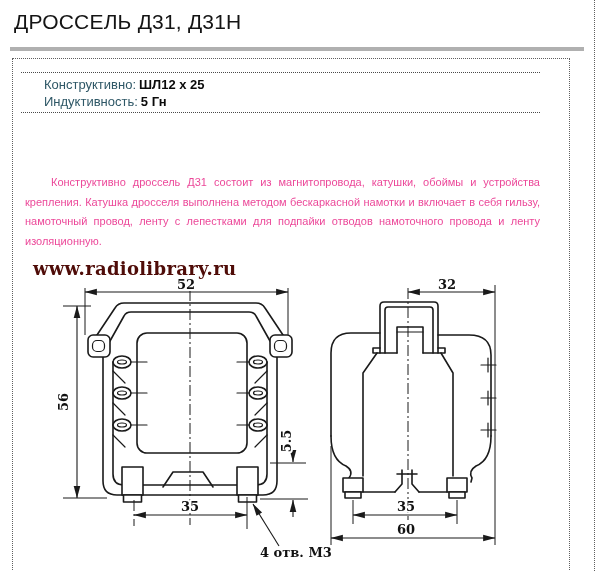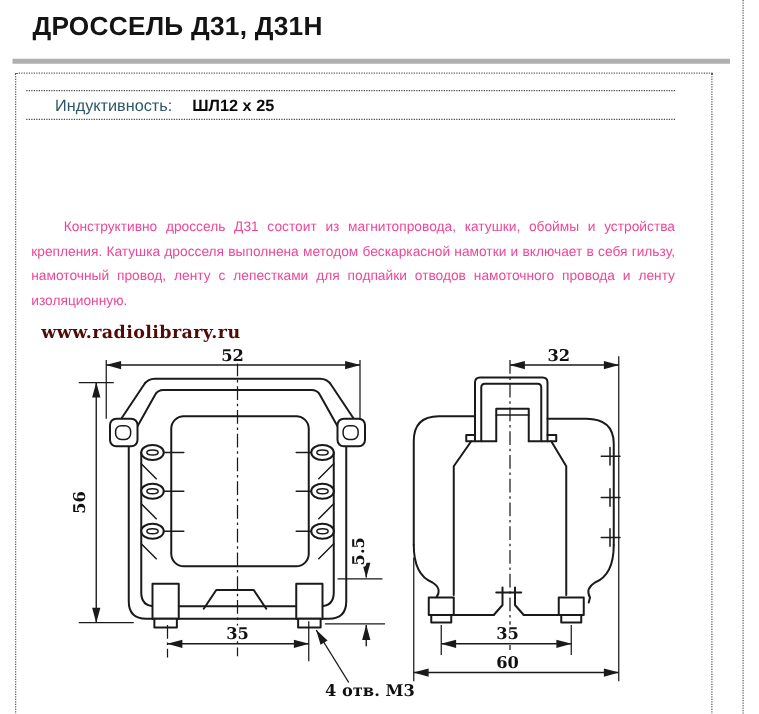--- a/index.html
+++ b/index.html
@@ -2,51 +2,51 @@
 <html><head>
 <meta charset="utf-8">
 <style>
   html,body{margin:0;padding:0;}
   body{
     width:607px;height:571px;position:relative;overflow:hidden;
     background:#ffffff;
     font-family:"Liberation Sans",sans-serif;
   }
   .title{
-    position:absolute;left:26px;top:10px;margin:0;
-    font-size:21px;font-weight:bold;color:#141414;letter-spacing:.2px;
+    position:absolute;left:14px;top:10px;margin:0;
+    font-size:21px;font-weight:normal;color:#141414;letter-spacing:.2px;
     font-family:"Liberation Sans",sans-serif;
   }
   .title-rule{
     position:absolute;left:10px;top:47px;width:574px;height:4px;
     background:#b0b0b0;
   }
   .outer-box{
     position:absolute;left:12px;top:58px;width:556px;height:540px;
     border:1px dotted #5f5f5f;
   }
   .edge-line{
     position:absolute;left:594px;top:0;height:571px;width:0;
     border-left:1px dotted #5f5f5f;
   }
   .specs{
     position:absolute;left:21px;top:72px;width:519px;
     border-top:1px dotted #4a4a4a;border-bottom:1px dotted #4a4a4a;
     padding:3px 0 2px 23px;box-sizing:border-box;
     font-size:13px;line-height:17px;color:#2e5766;
   }
-  .spec-row b{color:#0a0a0a;font-weight:bold;margin-left:16px;}
+  .spec-row b{color:#0a0a0a;font-weight:bold;margin-left:3px;}
   .desc{
     position:absolute;left:25px;top:173px;width:515px;margin:0;
     font-size:11px;line-height:19.5px;color:#ec4899;
     text-align:justify;text-indent:26px;
   }
   .watermark{
     position:absolute;left:33px;top:258px;
-    font-family:"DejaVu Serif",serif;font-weight:bold;font-size:14px;
+    font-family:"DejaVu Serif",serif;font-weight:bold;font-size:18px;
     color:#4f0c08;letter-spacing:.3px;
   }
   .drawing{position:absolute;left:55px;top:278px;}
   
   .o  {fill:none;stroke:#1a1a1a;stroke-width:1.6;stroke-linejoin:round;stroke-linecap:round;}
   .of {fill:#ffffff;stroke:#1a1a1a;stroke-width:1.6;stroke-linejoin:round;}
   .th {fill:none;stroke:#1a1a1a;stroke-width:1.2;stroke-linecap:round;}
   .dim{fill:none;stroke:#1a1a1a;stroke-width:1.1;}
   .ext{fill:none;stroke:#1a1a1a;stroke-width:1;}
   .cl {fill:none;stroke:#1a1a1a;stroke-width:1;stroke-dasharray:11 3 2 3;}
@@ -60,21 +60,22 @@
 </style>
 </head>
 <body>
 
 <h1 class="title">ДРОССЕЛЬ Д31, Д31Н</h1>
 <div class="title-rule"></div>
 <div class="outer-box"></div>
 <div class="edge-line"></div>
 
 <div class="specs">
-  <div class="spec-row"><span>Индуктивность:</span><b>ШЛ12 х 25</b></div>
+  <div class="spec-row"><span>Конструктивно:</span><b>ШЛ12 х 25</b></div>
+  <div class="spec-row"><span>Индуктивность:</span><b>5 Гн</b></div>
 </div>
 
 <p class="desc">Конструктивно дроссель Д31 состоит из магнитопровода, катушки, обоймы и устройства крепления. Катушка дросселя выполнена методом бескаркасной намотки и включает в себя гильзу, намоточный провод, ленту с лепестками для подпайки отводов намоточного провода и ленту изоляционную.</p>
 
 <div class="watermark">www.radiolibrary.ru</div>
 
 <svg class="drawing" width="500" height="292" viewBox="0 0 500 292" xmlns="http://www.w3.org/2000/svg">
   <defs>
     <marker id="arr" markerWidth="13" markerHeight="9" refX="12.3" refY="4.5" orient="auto-start-reverse" markerUnits="userSpaceOnUse">
       <path d="M12.6,4.5 L0.4,1.2 L0.4,7.8 Z" fill="#1a1a1a"></path>

